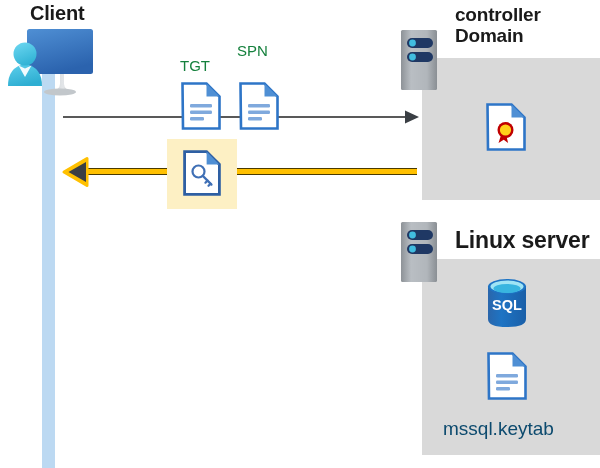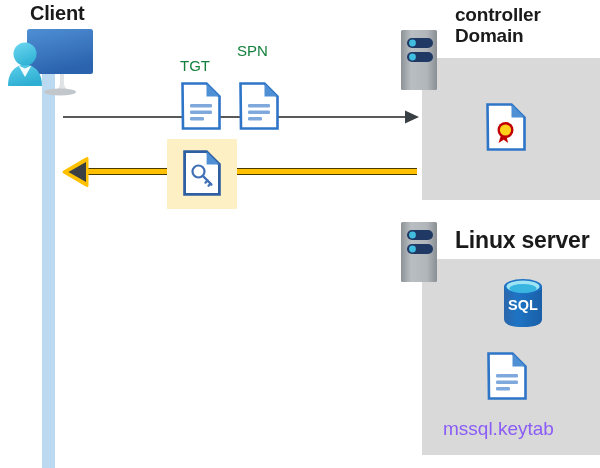--- a/index.html
+++ b/index.html
@@ -42,21 +42,21 @@
   .doc-caption {
     font-size: 15px;
     color: #15803d;
     font-family: "Liberation Sans", sans-serif;
   }
   #tgt-label { left: 180px; top: 57px; }
   #spn-label { left: 237px; top: 42px; }
   #keytab-label {
     left: 443px; top: 418px;
     font-size: 19px;
-    color: #8b5cf6;
+    color: #0c4a6e;
   }
 
   
   .panel {
     background: #d9d9d9;
   }
   #dc-panel  { left: 422px; top: 58px;  width: 178px; height: 142px; }
   #linux-panel { left: 422px; top: 259px; width: 178px; height: 196px; }
 
   
@@ -97,21 +97,21 @@
     background: #fdf0c4;
   }
 
   
   .doc-icon { width: 40px; height: 48px; }
   #tgt-doc { left: 181px; top: 82px; }
   #spn-doc { left: 239px; top: 82px; }
   #key-doc { left: 183px; top: 150px; width: 38px; height: 46px; }
   #cert-doc { left: 486px; top: 103px; width: 40px; height: 48px; }
   #keytab-doc { left: 487px; top: 352px; width: 40px; height: 48px; }
-  #sql-icon { left: 485px; top: 277px; width: 44px; height: 52px; margin-left: 16px; }
+  #sql-icon { left: 485px; top: 277px; width: 44px; height: 52px; }
 
   svg { display: block; overflow: visible; }
 </style>
 </head>
 <body>
 
 <div id="canvas">
 
   <div class="abs panel" id="dc-panel"></div>
   <div class="abs panel" id="linux-panel"></div>

